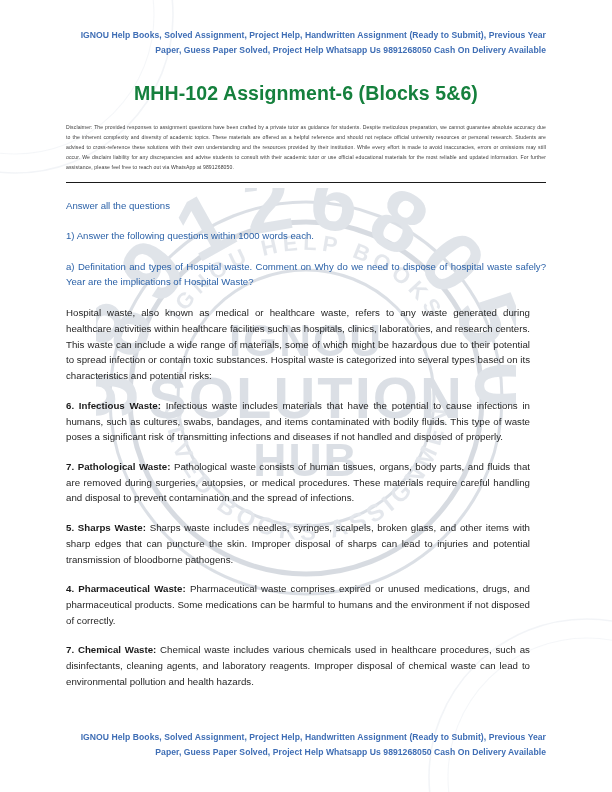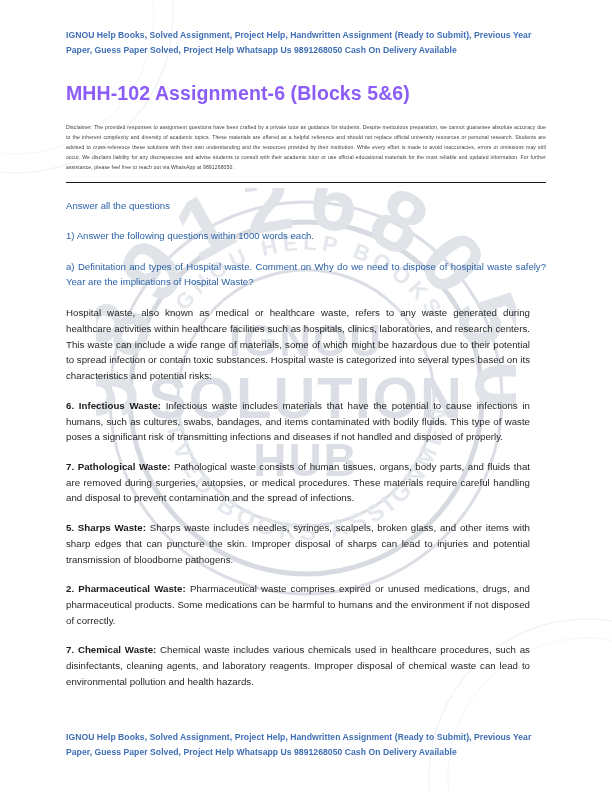--- a/index.html
+++ b/index.html
@@ -57,31 +57,31 @@
     position: relative;
     z-index: 2;
     padding: 0 66px;
     box-sizing: border-box;
   }
 
   .promo {
     color: #3F6EB5;
     font-size: 8.6px;
     font-weight: bold;
-    text-align: left;
+    text-align: right;
     line-height: 1.75;
     letter-spacing: 0.05px;
   }
   .promo-top { padding-top: 28px; }
 
   .doc-title {
-    color: #8b5cf6;
+    color: #15803d;
     font-size: 19.5px;
     font-weight: bold;
-    text-align: left;
+    text-align: center;
     margin-top: 24px;
     letter-spacing: 0.1px;
   }
 
   .disclaimer {
     color: #3c3c3c;
     font-size: 5.1px;
     line-height: 1.95;
     text-align: justify;
     margin-top: 18px;
@@ -199,21 +199,21 @@
 
     <p class="body">
       <b>7. Pathological Waste:</b><span> Pathological waste consists of human tissues, organs, body parts, and fluids that are removed during surgeries, autopsies, or medical procedures. These materials require careful handling and disposal to prevent contamination and the spread of infections.</span>
     </p>
 
     <p class="body">
       <b>5. Sharps Waste:</b><span> Sharps waste includes needles, syringes, scalpels, broken glass, and other items with sharp edges that can puncture the skin. Improper disposal of sharps can lead to injuries and potential transmission of bloodborne pathogens.</span>
     </p>
 
     <p class="body">
-      <b>2. Pharmaceutical Waste:</b><span> Pharmaceutical waste comprises expired or unused medications, drugs, and pharmaceutical products. Some medications can be harmful to humans and the environment if not disposed of correctly.</span>
+      <b>4. Pharmaceutical Waste:</b><span> Pharmaceutical waste comprises expired or unused medications, drugs, and pharmaceutical products. Some medications can be harmful to humans and the environment if not disposed of correctly.</span>
     </p>
 
     <p class="body">
       <b>7. Chemical Waste:</b><span> Chemical waste includes various chemicals used in healthcare procedures, such as disinfectants, cleaning agents, and laboratory reagents. Improper disposal of chemical waste can lead to environmental pollution and health hazards.</span>
     </p>
 
   </div>
 
   <div class="promo promo-bottom">IGNOU Help Books, Solved Assignment, Project Help, Handwritten Assignment (Ready to Submit), Previous Year Paper, Guess Paper Solved, Project Help Whatsapp Us 9891268050 Cash On Delivery Available</div>
 

